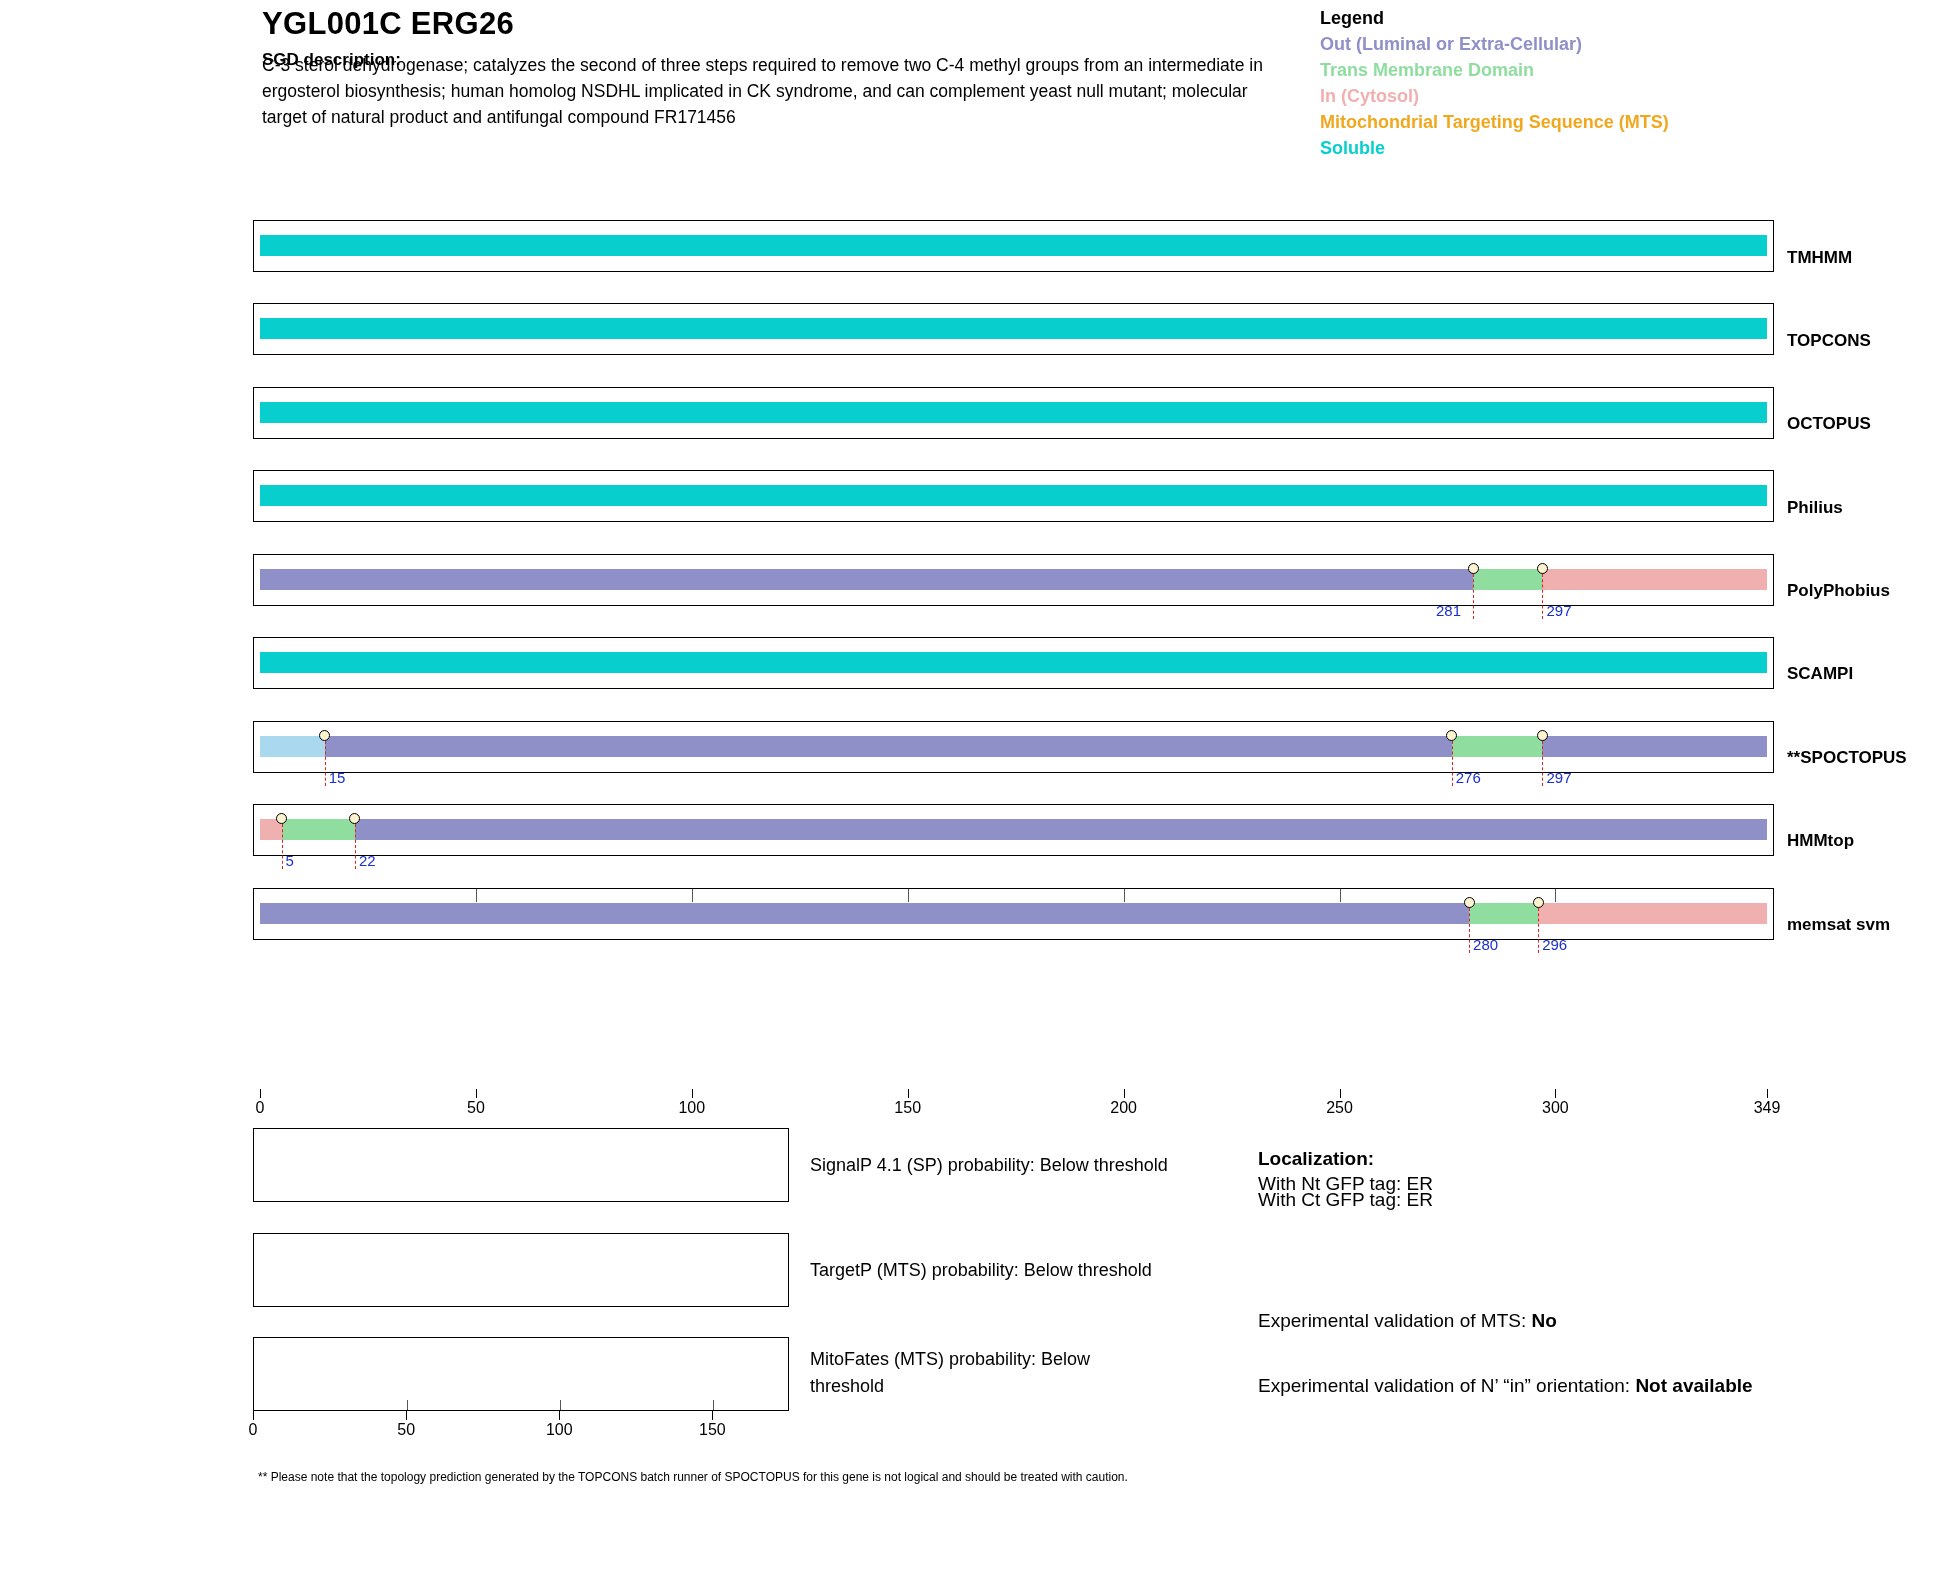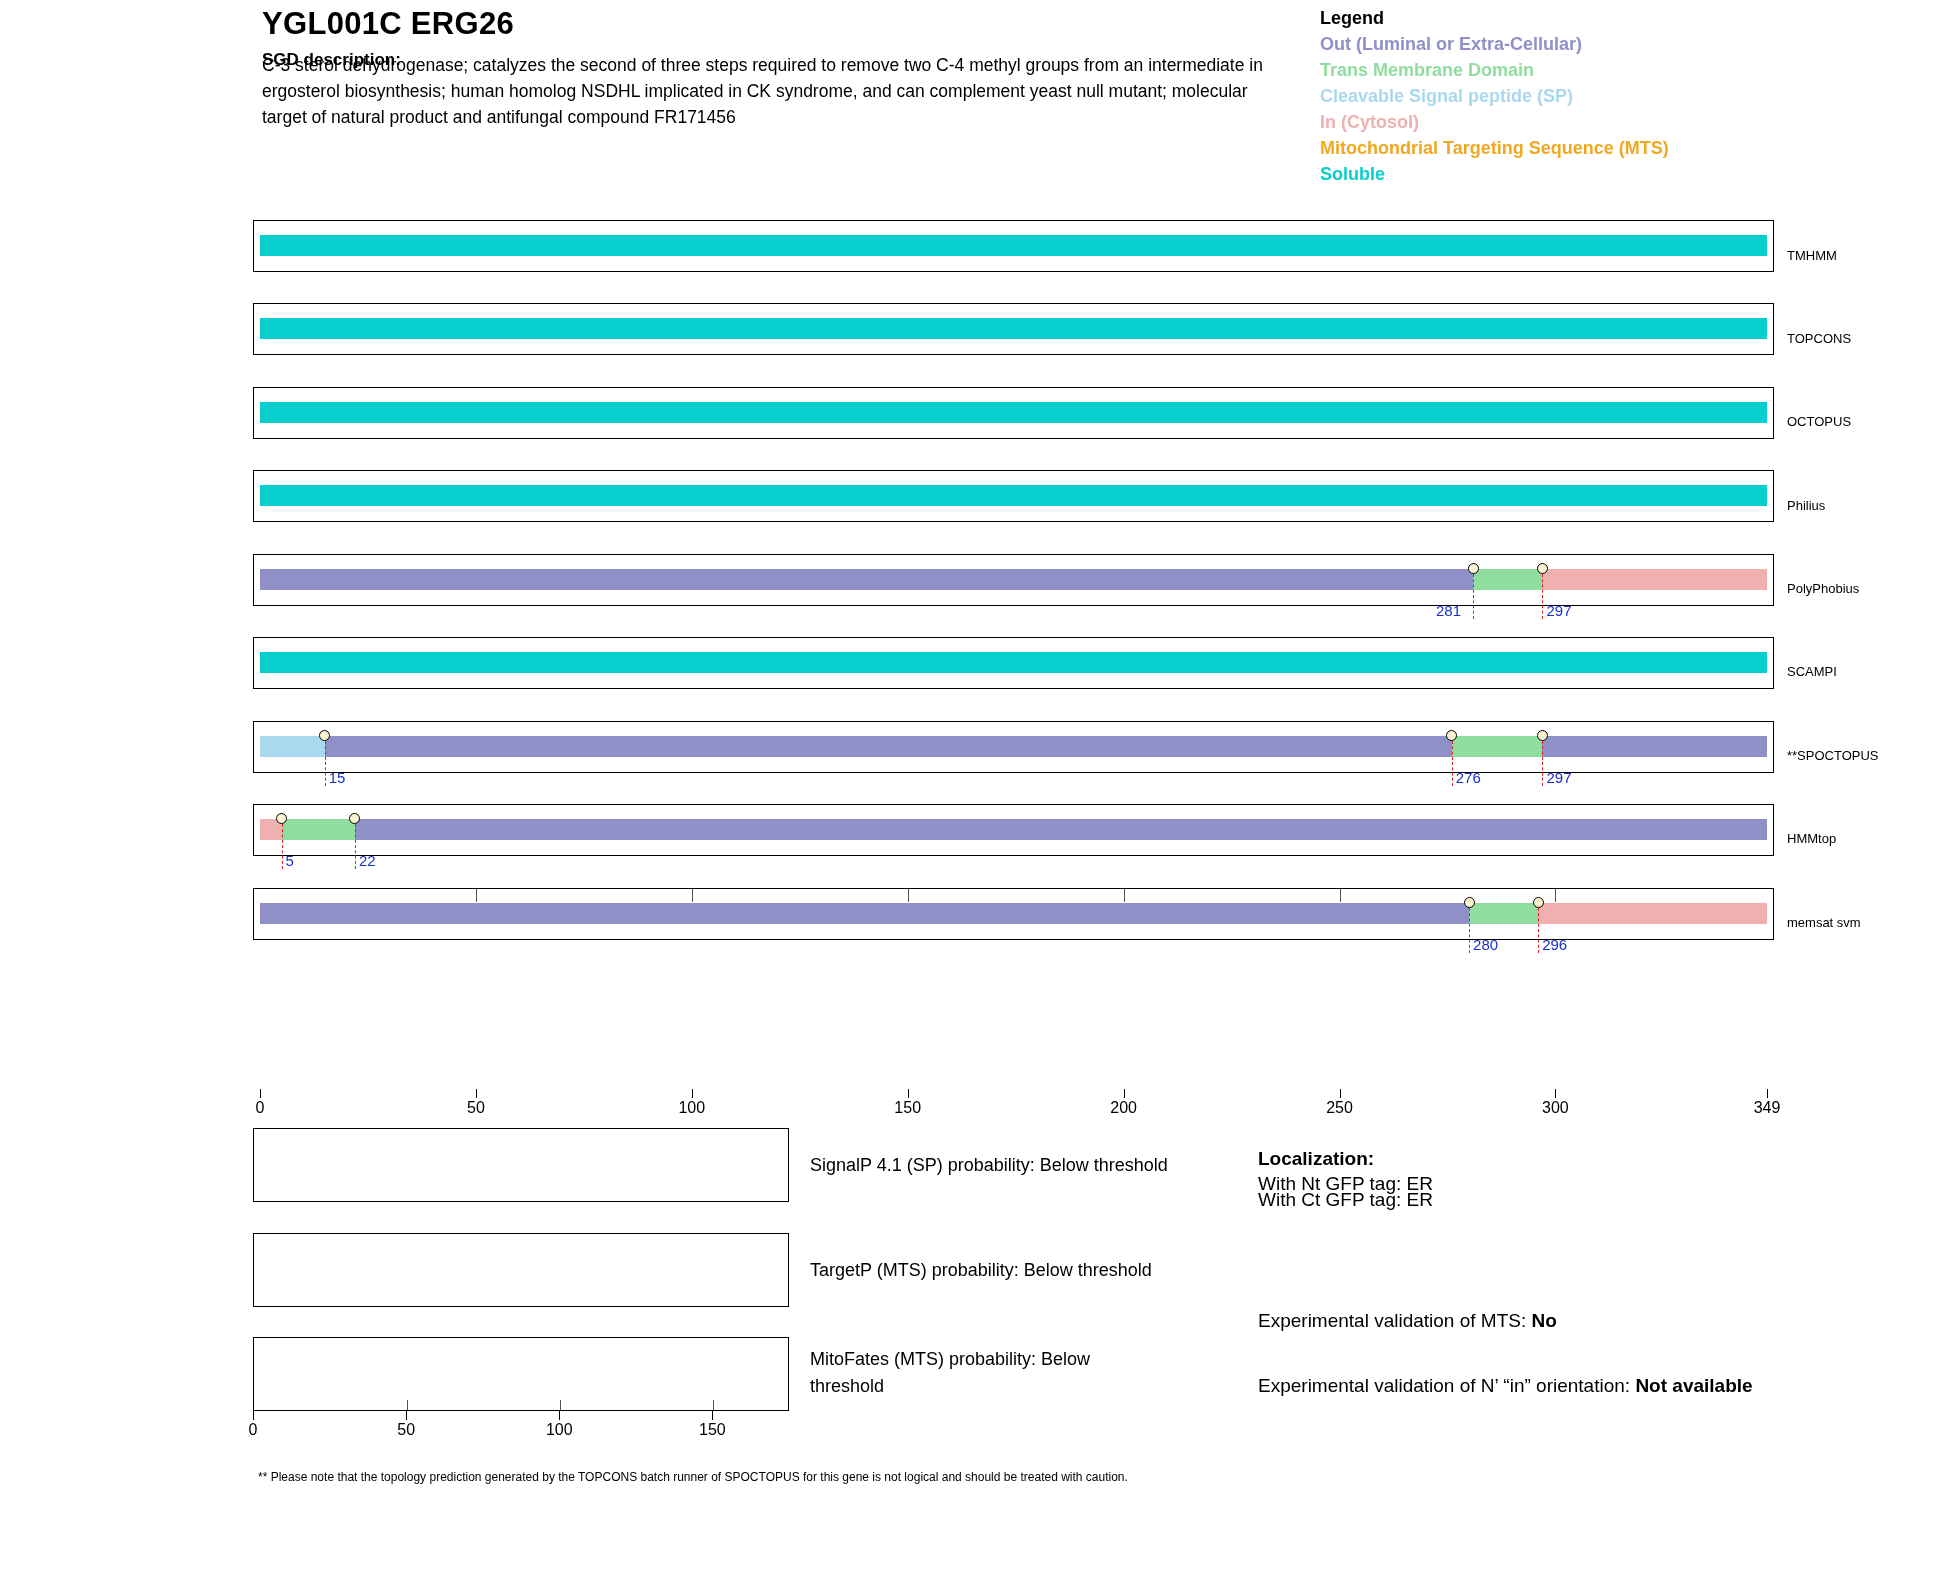--- a/index.html
+++ b/index.html
@@ -76,22 +76,22 @@
     width: 1507px;
   }
   .seg {
     position: absolute;
     top: 0;
     height: 21px;
   }
   .track-label {
     position: absolute;
     left: 1787px;
-    font-size: 13px;
-    font-weight: normal;
+    font-size: 17px;
+    font-weight: bold;
     white-space: nowrap;
   }
 
   
   .marker-dot {
     position: absolute;
     width: 11px;
     height: 11px;
     border-radius: 50%;
     border: 1.5px solid #000;
@@ -171,21 +171,20 @@
 <body>
 
 <div id="gene-title">YGL001C  ERG26</div>
 <div id="sgd-label">SGD description:</div>
 <div id="sgd-desc">C-3 sterol dehydrogenase; catalyzes the second of three steps required to remove two C-4 methyl groups from an intermediate in ergosterol biosynthesis; human homolog NSDHL implicated in CK syndrome, and can complement yeast null mutant; molecular target of natural product and antifungal compound FR171456</div>
 
 <div id="legend">
   <div class="legend-title">Legend</div>
   <div class="legend-item" style="color:#8f90c8">Out (Luminal or Extra-Cellular)</div>
   <div class="legend-item" style="color:#90dda0">Trans Membrane Domain</div>
-  <div class="legend-item" style="color:#a9d8ef">Cleavable Signal peptide (SP)</div>
   <div class="legend-item" style="color:#f0b0b0">In (Cytosol)</div>
   <div class="legend-item" style="color:#f0a81e">Mitochondrial Targeting Sequence (MTS)</div>
   <div class="legend-item" style="color:#08cfce">Soluble</div>
 </div>
 
 <div id="tracks-container">
     <div class="track-box" style="top: 220px;"></div>
     <div class="bar" style="top: 235px;">
       <div class="seg" style="left: 0px; width: 1507px; background: rgb(8, 207, 206);"></div>
     </div>

